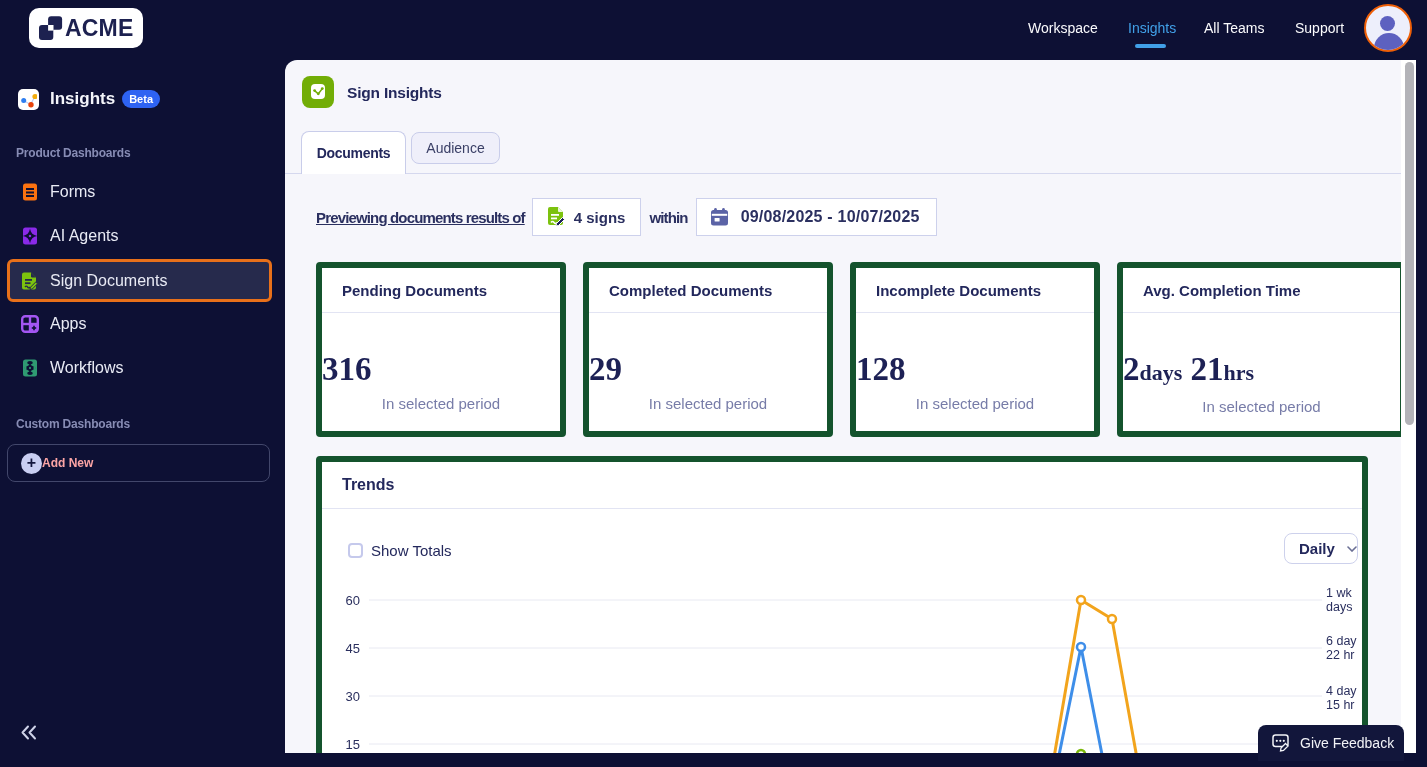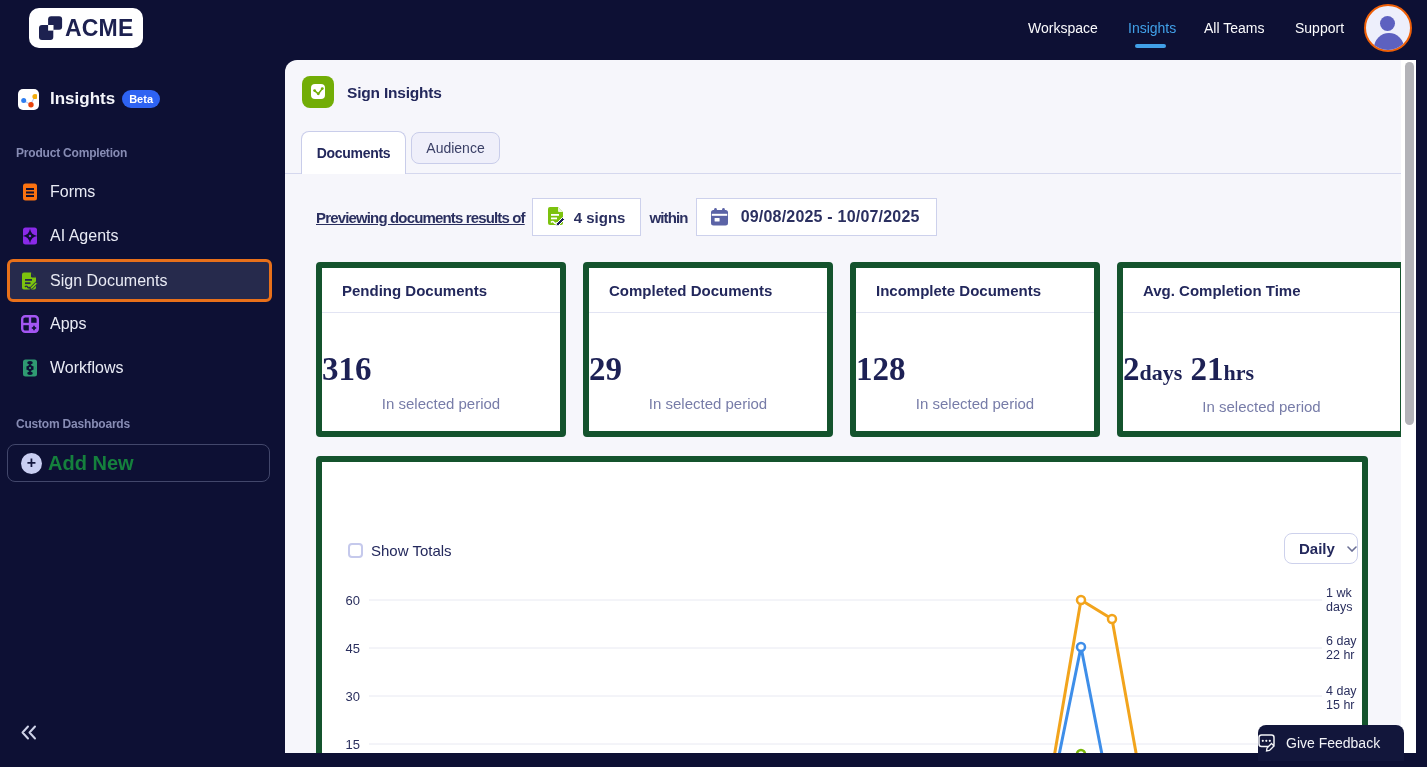--- a/index.html
+++ b/index.html
@@ -16,21 +16,21 @@
 #insIcon { width:21px; height:21px; background:#fff; border-radius:5px; position:relative; }
 #insTitle { margin-left:11px; font-size:17px; font-weight:bold; color:#f4f5fa; }
 #betaPill { margin-left:7px; background:#2e63f2; color:#fff; font-size:11px; font-weight:bold; border-radius:9px; height:18px; line-height:18px; padding:0 7px; }
 .sectLabel { font-size:12px; font-weight:bold; color:#878cb4; letter-spacing:-0.2px; }
 .menuItem { left:0; width:285px; height:44px; display:flex; align-items:center; padding-left:21px; }
 .menuItem .mi { width:18px; height:18px; }
 .menuItem .mt { margin-left:11px; font-size:16px; color:#e9ebf5; }
 #selItem { left:7px; top:259px; width:265px; height:43px; background:#262a4c; border:3px solid #e8701a; border-radius:6px; }
 #addNew { left:7px; top:444px; width:263px; height:38px; border:1px solid #42476b; border-radius:8px; display:flex; align-items:center; padding-left:13px; }
 #addCircle { width:21px; height:21px; border-radius:50%; background:#c9cef2; color:#12163d; display:flex; align-items:center; justify-content:center; font-size:16px; font-weight:bold; line-height:1; }
-#addText { margin-left:6px; font-size:20px; font-weight:bold; color:#15803d; }
+#addText { font-size:12px; font-weight:bold; color:#fca5a5; }
 
 
 .navLink { top:20px; font-size:14px; color:#fbfbfd; }
 #navInsights { color:#41a0e8; }
 #navUnderline { left:1135px; top:44px; width:31px; height:3.5px; background:#41a0e8; border-radius:2px; }
 #avatar { left:1364px; top:4px; width:48px; height:48px; border-radius:50%; background:#edeffb; border:2.5px solid #ee5f07; overflow:hidden; position:absolute; }
 
 
 #panel { left:285px; top:60px; width:1131px; height:693px; background:#f6f6fb; border-radius:12px 0 0 0; overflow:hidden; }
 #hdrIcon { left:17px; top:16px; width:32px; height:32px; background:#72ad06; border-radius:8px; }
@@ -53,21 +53,21 @@
 #showTotals { left:26px; top:80px; display:flex; align-items:center; }
 #cb { width:15px; height:15px; border:2px solid #c5c9ec; border-radius:4px; background:#fff; }
 #stLabel { margin-left:8px; font-size:15px; color:#23285c;text-align:right; }
 #dailyBtn { left:962px; top:71px; width:74px; height:31px; background:#fff; border:1px solid #cdd1ec; border-radius:8px; display:flex; align-items:center; padding-left:14px; font-size:15px; font-weight:bold; color:#23285c; }
 
 
 #sTrack { left:1401px; top:60px; width:15px; height:693px; background:#fff; }
 #sThumb { left:1405px; top:62px; width:9px; height:363px; background:#b3b3b8; border-radius:4.5px; }
 
 
-#feedback { left:1258px; top:725px; width:146px; height:36px; background:#12163b; border-radius:8px 8px 0 0; display:flex; align-items:center; z-index:5; }
+#feedback { left:1258px; top:725px; width:146px; height:36px; background:#12163b; border-radius:8px 8px 0 0; display:flex; align-items:center; padding-left:14px; z-index:5; }
 #fbText { margin-left:9px; font-size:14px; color:#f2f3f7; white-space:nowrap; }
 </style>
 </head>
 <body>
 
 <div class="abs" id="panel">
   <div class="abs" id="hdrIcon">
     <div class="abs" id="hdrIconInner"></div>
     <svg class="abs" style="left:10.5px;top:10px" width="11" height="11" viewBox="0 0 11 11">
       <polyline points="1.6,4.6 5.3,7.8 9.3,2.6" fill="none" stroke="#72ad06" stroke-width="1.5"></polyline>
@@ -123,20 +123,21 @@
     <div class="cardNum">128</div>
     <div class="cardSub">In selected period</div>
   </div>
   <div class="abs card" style="left:832px; top:202px; width:289px; height:175px;">
     <div class="cardHdr">Avg. Completion Time</div>
     <div class="cardNum">2<span style="font-size:22px;">days</span> 21<span style="font-size:22px;">hrs</span></div>
     <div class="cardSub">In selected period</div>
   </div>
 
   <div class="abs card" id="trends">
+    <div class="cardHdr" style="height:47px; font-size:16px;">Trends</div>
     <div class="abs" id="showTotals">
         <span id="cb"></span>
         <span id="stLabel">Show Totals</span>
       </div>
     <div class="abs" id="dailyBtn">Daily
       <svg width="10" height="6" viewBox="0 0 10 6" style="margin-left:12px;">
           <path d="M1 1 l4 4 l4-4" fill="none" stroke="#6a6f94" stroke-width="1.6" stroke-linecap="round"></path>
         </svg>
     </div>
   </div>
@@ -194,21 +195,21 @@
       <svg class="abs" style="left:2px;top:2px;" width="17" height="17" viewBox="0 0 17 17">
         <polyline points="3.5,9.5 10.5,13.5 15,5.5" fill="none" stroke="#c3cbf2" stroke-width="1.2"></polyline>
         <circle cx="3.7" cy="9.5" r="2.5" fill="#2e7ef0"></circle>
         <circle cx="11" cy="13.8" r="2.7" fill="#e8430a"></circle>
         <circle cx="15" cy="5.5" r="2.6" fill="#f3ad0c"></circle>
       </svg>
     </span>
     <span id="insTitle">Insights</span>
     <span id="betaPill">Beta</span>
   </div>
-  <div class="abs sectLabel" style="left:16px; top:146px;">Product Completion</div>
+  <div class="abs sectLabel" style="left:16px; top:146px;">Product Dashboards</div>
   <div class="abs" id="selItem"></div>
 
   <div class="abs menuItem" style="top:170px;">
     <svg class="mi" viewBox="0 0 18 18">
         <rect x="2" y="0.5" width="14" height="17" rx="2.5" fill="#fb7210"></rect>
         <rect x="5" y="5" width="8" height="2" fill="#0d1034"></rect>
         <rect x="5" y="8.5" width="8" height="2" fill="#0d1034"></rect>
         <rect x="5" y="12" width="8" height="2" fill="#0d1034"></rect>
       </svg>
     <span class="mt">Forms</span>

